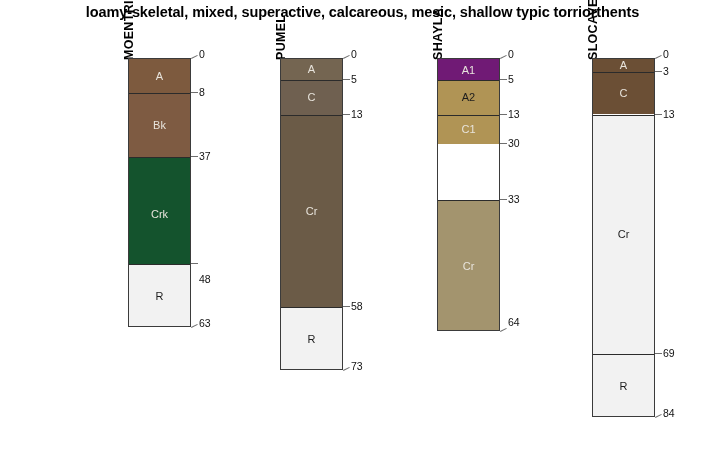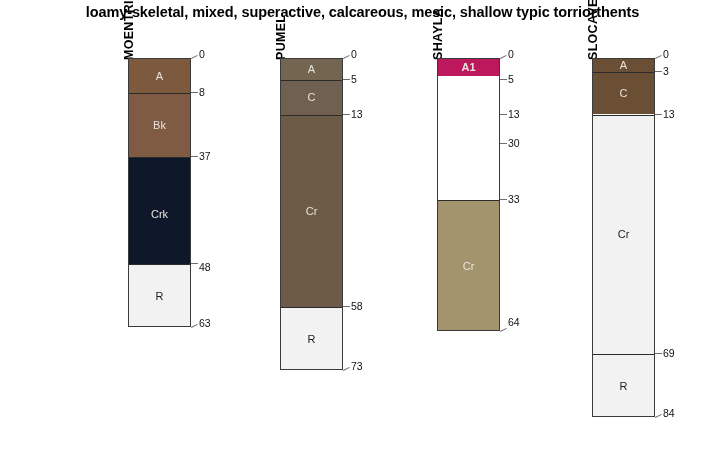--- a/index.html
+++ b/index.html
@@ -88,35 +88,35 @@
   <div id="profiles-layer">
       <div class="profile">
         <div class="pname" style="left: 122px; top: 60px;">MOENTRIA</div>
         <div class="box" style="left: 128px; top: 58px; width: 63px; height: 269.01px;">
           <div class="hz" style="top: 0px; height: 34.16px; background: rgb(125, 90, 62);">
             <span class="hzlabel">A</span>
           </div>
           <div class="hz" style="top: 34.16px; height: 64.05px; background: rgb(126, 91, 66); border-top: 1px solid rgb(43, 43, 43);">
             <span class="hzlabel">Bk</span>
           </div>
-          <div class="hz" style="top: 98.21px; height: 113px; background: #0f172a; border-top: 1px solid rgb(43, 43, 43);">
+          <div class="hz" style="top: 98.21px; height: 113px; background: #14532d; border-top: 1px solid rgb(43, 43, 43);">
             <span class="hzlabel">Crk</span>
           </div>
           <div class="hz" style="top: 204.96px; height: 64.05px; background: rgb(242, 242, 242); border-top: 1px solid rgb(43, 43, 43);">
             <span class="hzlabel dark">R</span>
           </div>
         </div>
         <div class="tickline-diag" style="left: 191px; top: 58px;"></div>
         <div class="ticklabel" style="left: 199px; top: 49px;">0</div>
         <div class="tick" style="left: 191px; top: 92.16px; width: 7px;"></div>
         <div class="ticklabel" style="left: 199px; top: 87.16px;">8</div>
         <div class="tick" style="left: 191px; top: 156.21px; width: 7px;"></div>
         <div class="ticklabel" style="left: 199px; top: 151.21px;">37</div>
         <div class="tick" style="left: 191px; top: 262.96px; width: 7px;"></div>
-        <div class="ticklabel" style="left: 199px; top: 262px;">48</div>
+        <div class="ticklabel" style="left: 199px; top: 274px;">48</div>
         <div class="tickline-diag" style="left: 191px; top: 327.01px;"></div>
         <div class="ticklabel" style="left: 199px; top: 318.01px;">63</div>
       </div>
       <div class="profile">
         <div class="pname" style="left: 274px; top: 60px;">PUMEL</div>
         <div class="box" style="left: 280px; top: 58px; width: 63px; height: 311.71px;">
           <div class="hz" style="top: 0px; height: 21.35px; background: rgb(116, 101, 81);">
             <span class="hzlabel">A</span>
           </div>
           <div class="hz" style="top: 21.35px; height: 34.16px; background: rgb(111, 96, 80); border-top: 1px solid rgb(43, 43, 43);">
@@ -136,22 +136,28 @@
         <div class="tick" style="left: 343px; top: 113.51px; width: 7px;"></div>
         <div class="ticklabel" style="left: 351px; top: 108.51px;">13</div>
         <div class="tick" style="left: 343px; top: 305.66px; width: 7px;"></div>
         <div class="ticklabel" style="left: 351px; top: 300.66px;">58</div>
         <div class="tickline-diag" style="left: 343px; top: 369.71px;"></div>
         <div class="ticklabel" style="left: 351px; top: 360.71px;">73</div>
       </div>
       <div class="profile">
         <div class="pname" style="left: 431px; top: 60px;">SHAYLA</div>
         <div class="box" style="left: 437px; top: 58px; width: 63px; height: 273.28px;">
-          <div class="hz" style="top: 0px; height: 17px; background: #be185d; font-weight: bold;">
+          <div class="hz" style="top: 0px; height: 23px; background: #701a75;">
             <span class="hzlabel">A1</span>
+          </div>
+          <div class="hz" style="top: 21.35px; height: 34.16px; background: rgb(176, 148, 85); border-top: 1px solid rgb(43, 43, 43);">
+            <span class="hzlabel dark">A2</span>
+          </div>
+          <div class="hz" style="top: 55.51px; height: 29.89px; background: rgb(176, 148, 85); border-top: 1px solid rgb(43, 43, 43);">
+            <span class="hzlabel">C1</span>
           </div>
           <div class="hz" style="top: 140.91px; height: 132.37px; background: rgb(163, 148, 110); border-top: 1px solid rgb(43, 43, 43);">
             <span class="hzlabel">Cr</span>
           </div>
         </div>
         <div class="tickline-diag" style="left: 500px; top: 58px;"></div>
         <div class="ticklabel" style="left: 508px; top: 49px;">0</div>
         <div class="tick" style="left: 500px; top: 79.35px; width: 7px;"></div>
         <div class="ticklabel" style="left: 508px; top: 74.35px;">5</div>
         <div class="tick" style="left: 500px; top: 113.51px; width: 7px;"></div>

